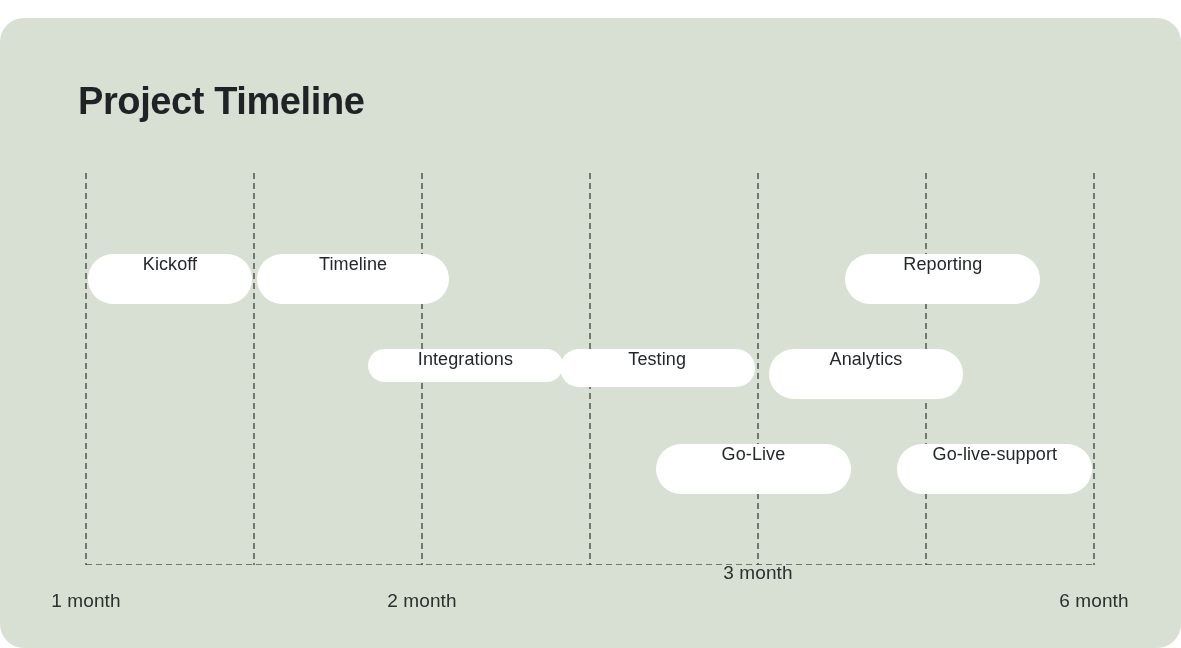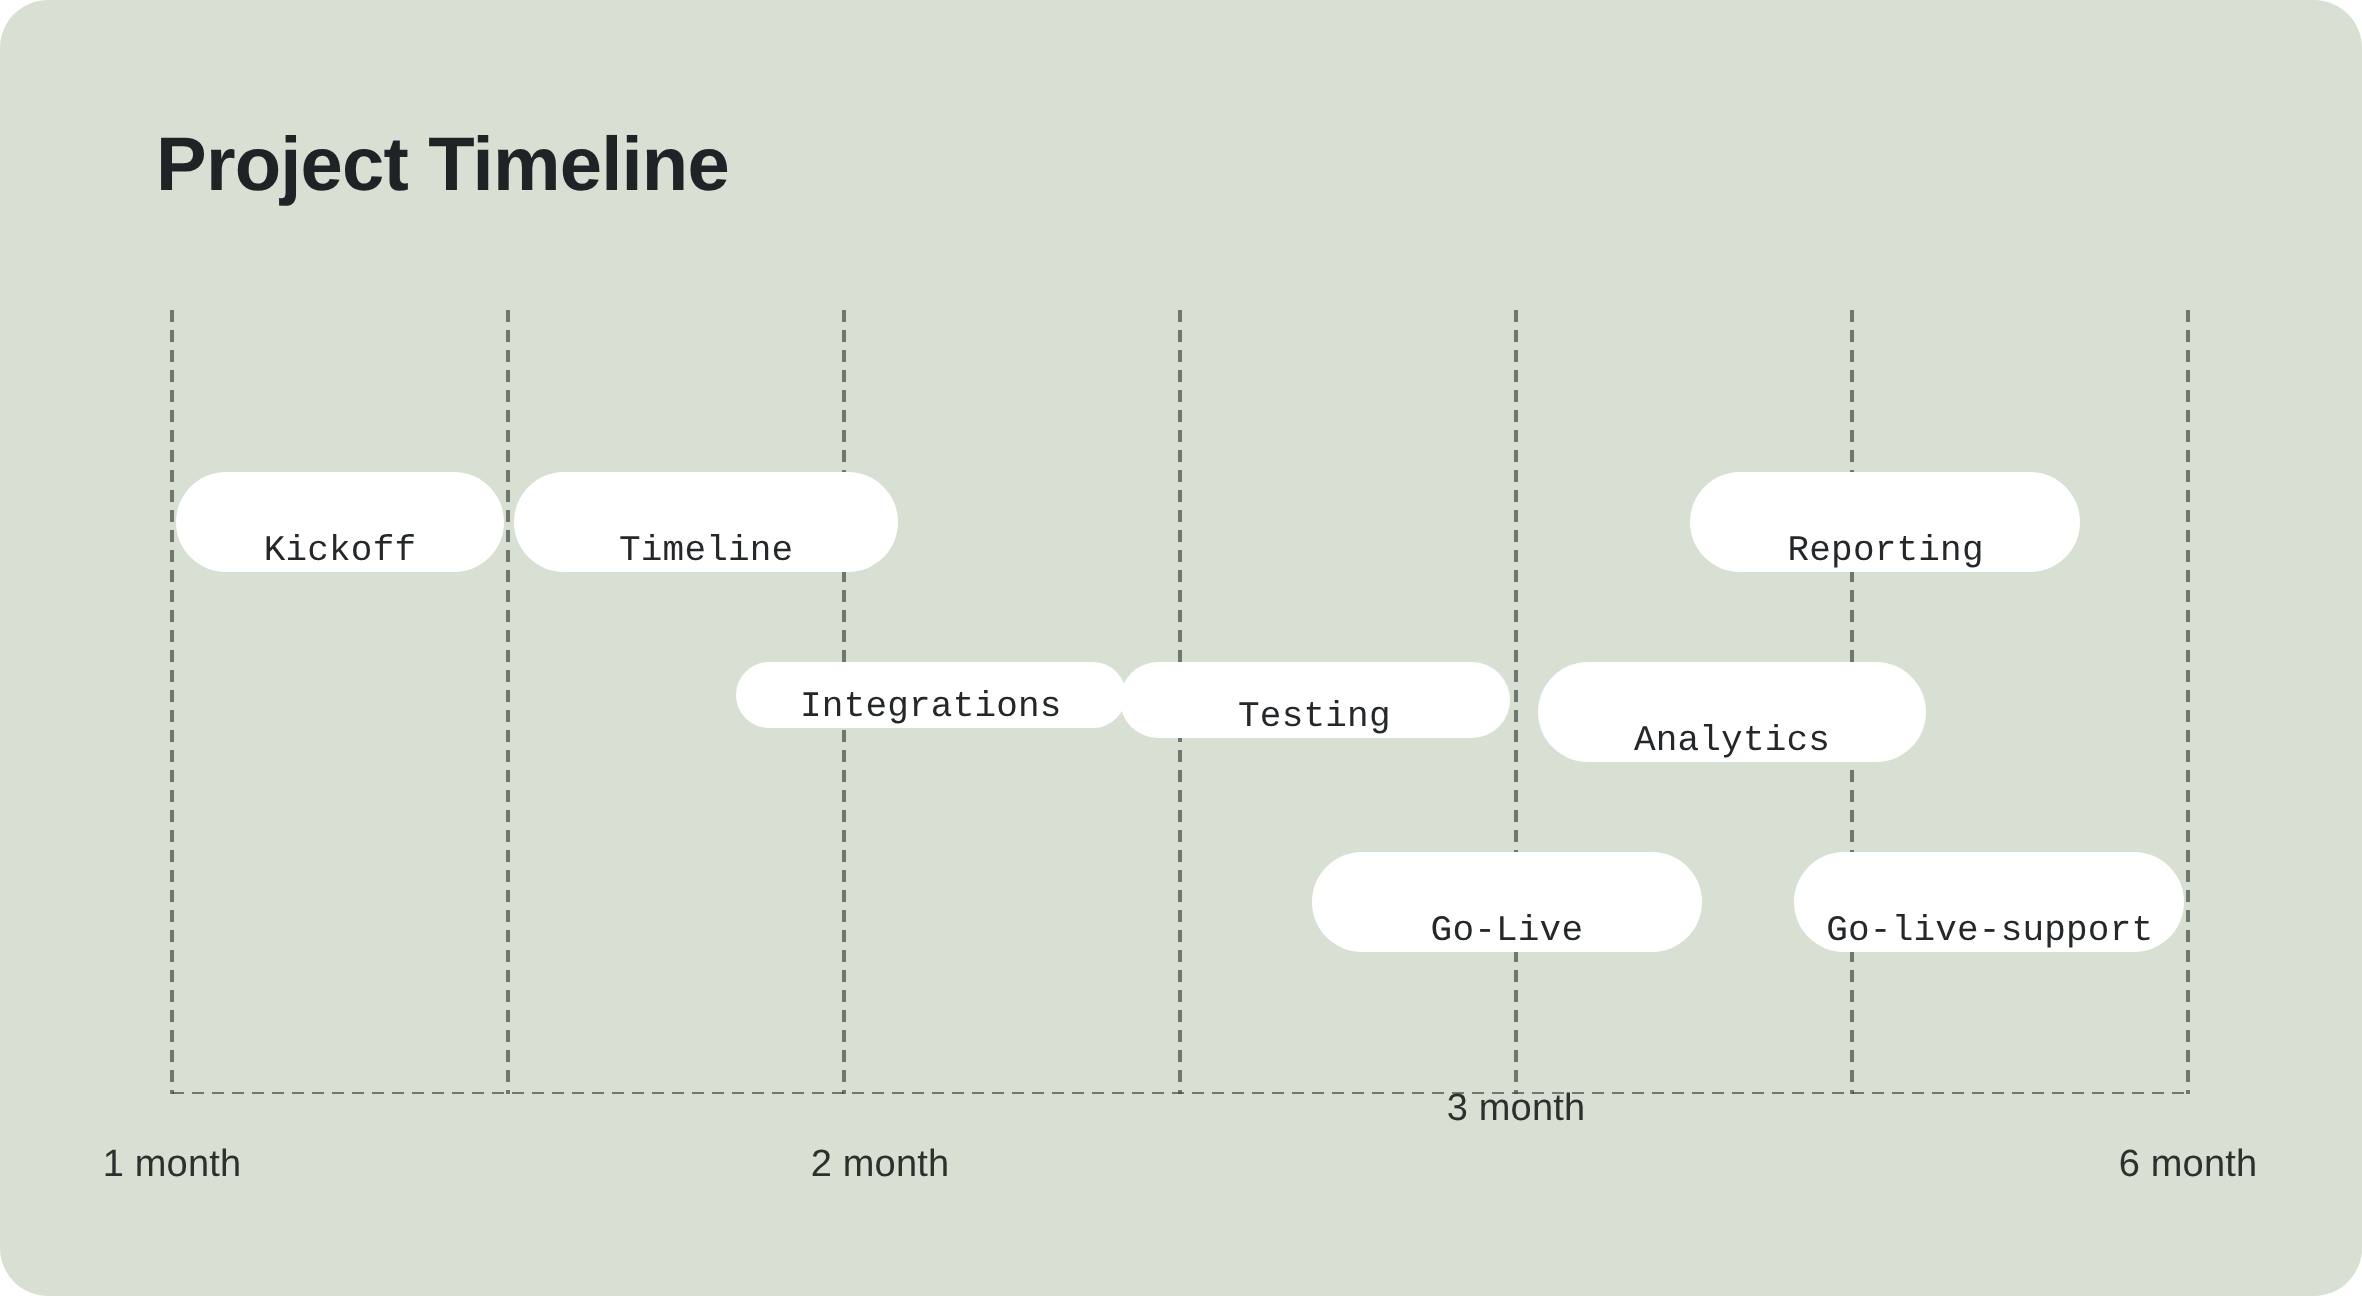--- a/index.html
+++ b/index.html
@@ -13,20 +13,21 @@
     width: 1181px;
     height: 648px;
     background: #ffffff;
     overflow: hidden;
   }
   .card {
     position: absolute;
     inset: 0;
     background: #d8e0d3;
     border-radius: 24px;
+    margin-top: 18px;
   }
   .title {
     position: absolute;
     left: 78px;
     top: 64px;
     margin: 0;
     font-size: 38px;
     font-weight: 700;
     letter-spacing: -0.4px;
     line-height: 1;
@@ -66,24 +67,23 @@
     line-height: 1.2;
     color: #2c302e;
     letter-spacing: 0.1px;
   }
   .task-pill {
     position: absolute;
     height: 50px;
     background: #ffffff;
     border-radius: 25px;
     display: flex;
-    align-items: flex-end;
+    align-items: flex-start;
     justify-content: center;
     cursor: pointer;
-    font-family: Liberation Mono, monospace;
   }
   .task-label {
     font-size: 18px;
     font-weight: 400;
     color: #24282a;
     letter-spacing: 0.1px;
     white-space: nowrap;
   }
 </style>
 </head>
@@ -95,21 +95,21 @@
     <div class="chart" id="chart">
         <div class="gridline-v" style="left: 85.25px; top: 155px; height: 392px;"></div>
         <div class="gridline-v" style="left: 253.25px; top: 155px; height: 392px;"></div>
         <div class="gridline-v" style="left: 421.25px; top: 155px; height: 392px;"></div>
         <div class="gridline-v" style="left: 589.25px; top: 155px; height: 392px;"></div>
         <div class="gridline-v" style="left: 757.25px; top: 155px; height: 392px;"></div>
         <div class="gridline-v" style="left: 925.25px; top: 155px; height: 392px;"></div>
         <div class="gridline-v" style="left: 1093.25px; top: 155px; height: 392px;"></div>
         <div class="axisline-h" style="left: 86px; width: 1009px; top: 545.5px;"></div>
         <div class="tick-label" style="left: 6px; top: 572px; text-align: center;">1 month</div>
-        <div class="tick-label" style="left: 360px; top: 572px;">2 month</div>
+        <div class="tick-label" style="left: 342px; top: 572px;">2 month</div>
         <div class="tick-label" style="left: 678px; top: 544px;">3 month</div>
         <div class="tick-label" style="left: 1014px; top: 572px;">6 month</div>
         <div class="task-pill" style="left: 87.68px; width: 164.64px; top: 236px; height: 50px;">
           <span class="task-label">Kickoff</span>
         </div>
         <div class="task-pill" style="left: 257.36px; width: 191.52px; top: 236px; height: 50px;">
           <span class="task-label">Timeline</span>
         </div>
         <div class="task-pill" style="left: 845.36px; width: 194.88px; top: 236px; height: 50px;">
           <span class="task-label">Reporting</span>

